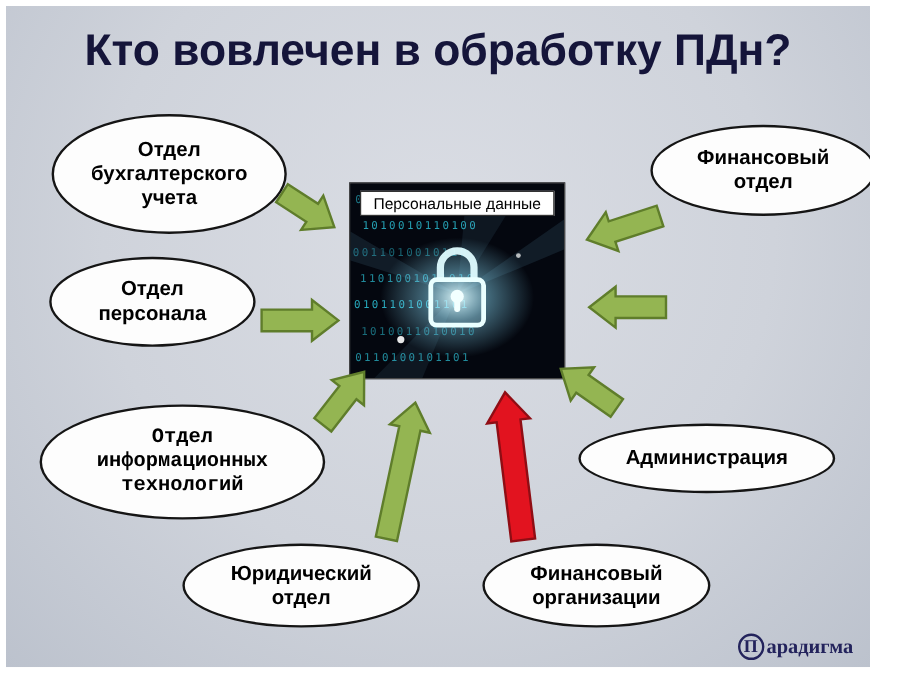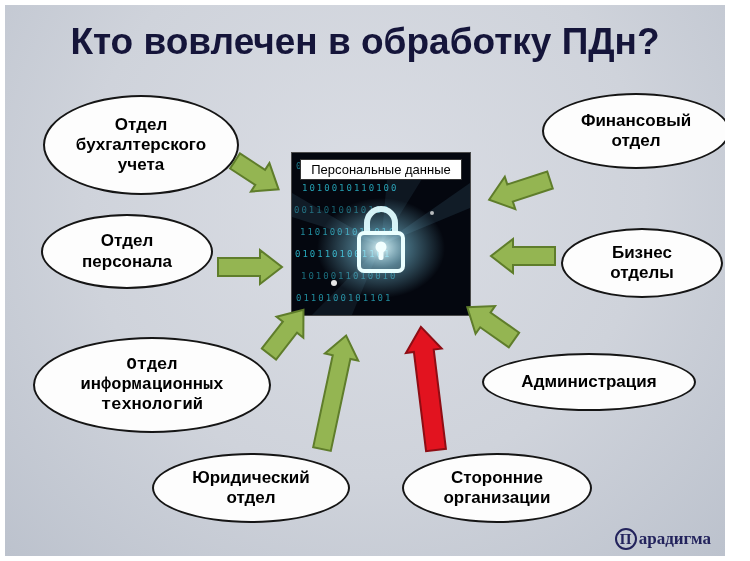--- a/index.html
+++ b/index.html
@@ -36,21 +36,21 @@
     align-items: center;
     justify-content: center;
     text-align: center;
     font-weight: bold;
     font-size: 17px;
     color: #000;
     line-height: 1.18;
   }
   .n0 { left: 38px;  top: 90px;  width: 196px; height: 100px; align-items: center; }
   .n0 .etext { width: 150px; }
-  .n1 { left: 537px; top: 88px;  width: 188px; height: 76px; }
+  .n1 { left: 537px; top: 99px;  width: 188px; height: 76px; }
   .n1 .etext { width: 120px; }
   .n2 { left: 36px;  top: 209px; width: 172px; height: 75px; }
   .n2 .etext { width: 110px; }
   .n3 { left: 556px; top: 223px; width: 162px; height: 70px; }
   .n3 .etext { width: 90px; }
   .n4 { left: 28px;  top: 332px; width: 238px; height: 96px; }
   .n4 .etext { width: 165px; font-family: Liberation Mono, monospace; }
   .n5 { left: 477px; top: 348px; width: 214px; height: 58px; }
   .n5 .etext { width: 190px; }
   .n6 { left: 147px; top: 448px; width: 198px; height: 70px; align-items: center; }
@@ -119,34 +119,31 @@
 
   <div class="ellipse n0">
     <span class="etext">Отдел бухгалтерского учета</span>
   </div>
   <div class="ellipse n1">
     <span class="etext">Финансовый отдел</span>
   </div>
   <div class="ellipse n2">
     <span class="etext">Отдел персонала</span>
   </div>
-  <div class="ellipse n3">
-    <span class="etext">Бизнес отделы</span>
-  </div>
   <div class="ellipse n4">
     <span class="etext">Отдел информационных технологий</span>
   </div>
   <div class="ellipse n5">
     <span class="etext">Администрация</span>
   </div>
   <div class="ellipse n6">
     <span class="etext">Юридический отдел</span>
   </div>
   <div class="ellipse n7">
-    <span class="etext">Сторонние организации</span>
+    <span class="etext">Финансовый организации</span>
   </div>
 
   <div class="center-image">
     <svg viewBox="0 0 178 162" aria-hidden="true">
       <defs>
         <radialGradient id="glow" cx="50%" cy="50%" r="50%">
           <stop offset="0%" stop-color="#eaffff" stop-opacity="0.95"></stop>
           <stop offset="40%" stop-color="#8fe3ff" stop-opacity="0.45"></stop>
           <stop offset="100%" stop-color="#8fe3ff" stop-opacity="0"></stop>
         </radialGradient>

